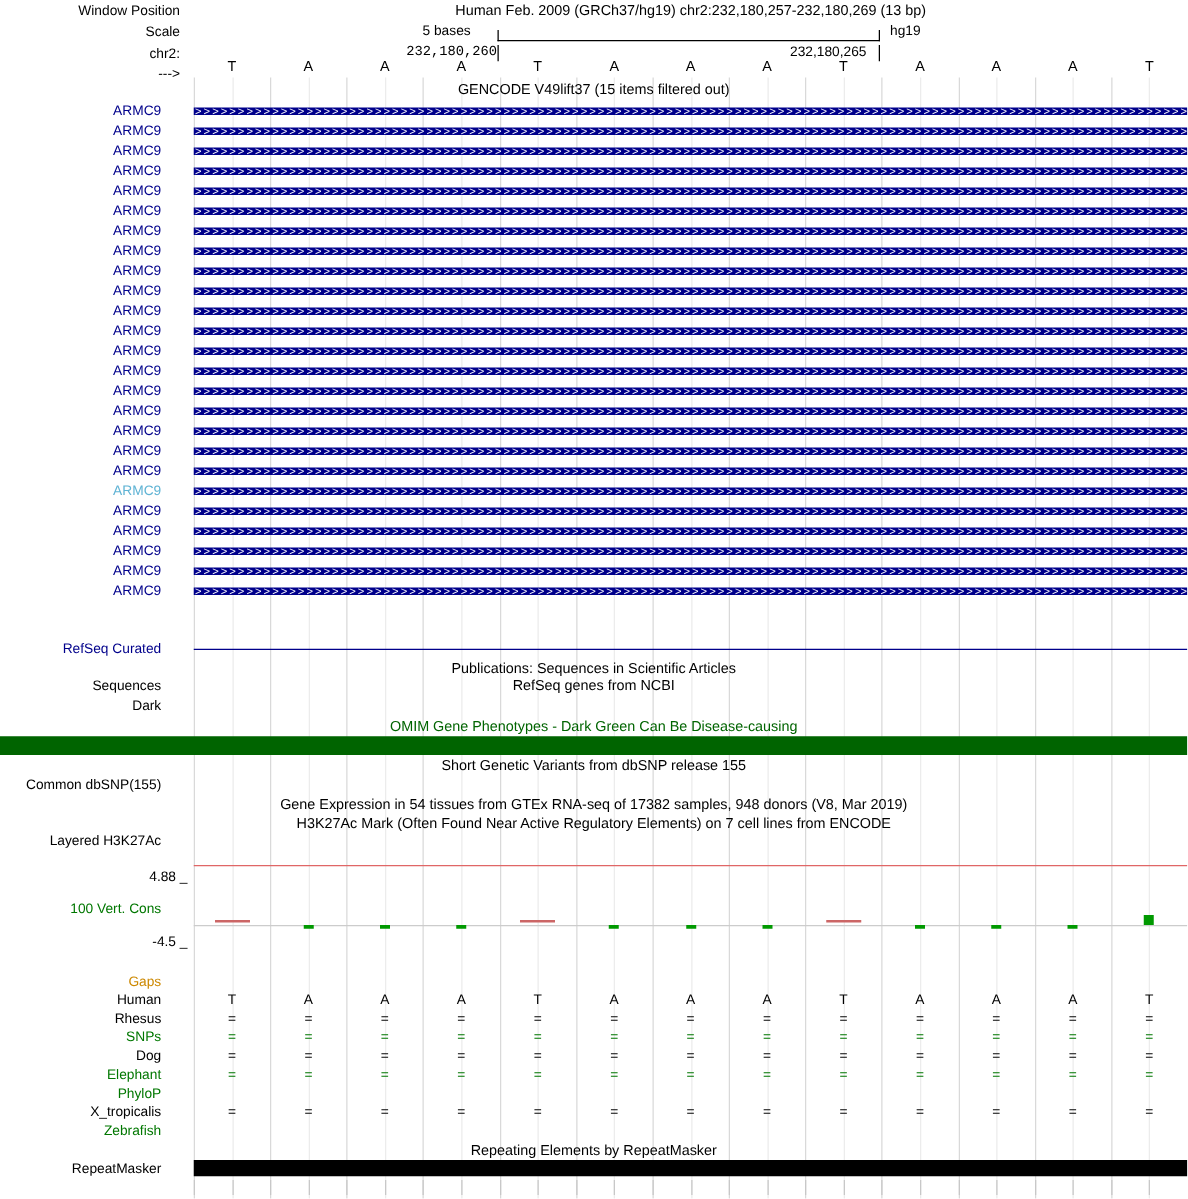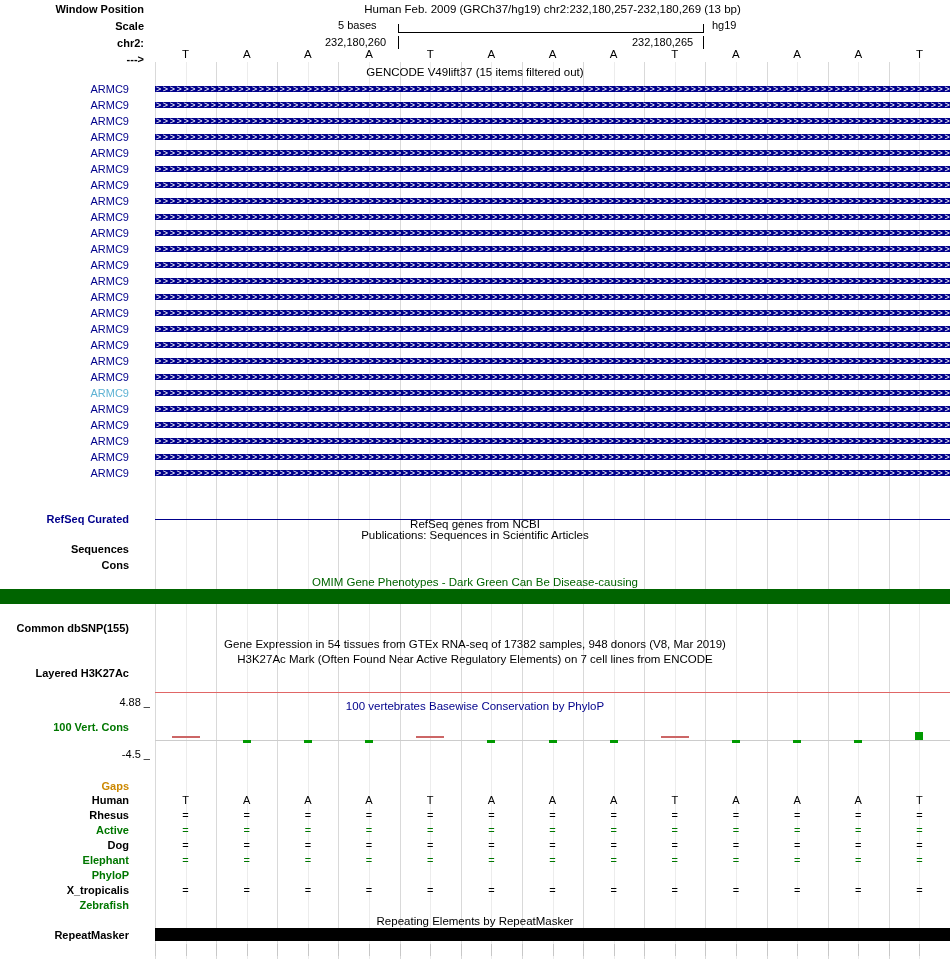--- a/index.html
+++ b/index.html
@@ -15,21 +15,20 @@
     overflow: hidden;
     background: #ffffff;
   }
   .lbl {
     position: absolute;
     text-align: right;
     font-size: 11px;
     color: #000000;
     white-space: nowrap;
     line-height: 12px;
-    font-weight: bold;
   }
   .center-title {
     position: absolute;
     text-align: center;
     font-size: 11.5px;
     color: #000000;
     white-space: nowrap;
     line-height: 13px;
   }
   
@@ -192,21 +191,21 @@
 
     <div class="lbl" style="right:806px; top:20px;">Scale</div>
     <div class="tick-label" style="left:338px; top:19px;">5 bases</div>
     <div class="tick-label" style="left:712px; top:19px;">hg19</div>
 
     <div class="ruler-line" style="left:398px; top:32px; width:306px; height:1px;"></div>
     <div class="ruler-line" style="left:398px; top:24px; width:1px; height:9px;"></div>
     <div class="ruler-line" style="left:703px; top:24px; width:1px; height:9px;"></div>
 
     <div class="lbl" style="right:806px; top:37px;">chr2:</div>
-    <div class="tick-label" style="left:325px; top:36px;">232,180,260</div>
+    <div class="tick-label" style="left:325px; top:36px;font-family:Liberation Mono, monospace;">232,180,260</div>
     <div class="tick-label" style="left:632px; top:36px;">232,180,265</div>
     <div class="ruler-line" style="left:398px; top:36px; width:1px; height:13px;"></div>
     <div class="ruler-line" style="left:703px; top:36px; width:1px; height:13px;"></div>
 
     <div class="lbl" style="right:806px; top:53px;">---&gt;</div>
   </div>
 
   <div class="base-row" id="base-letters" style="top:47px;">
       <div class="base-cell" style="left: 30.5769px;">T</div>
       <div class="base-cell" style="left: 91.7308px;">A</div>
@@ -351,41 +350,41 @@
       <div class="gene-row" style="top: 449px;">
         <div class="gene-bar"></div>
         <div class="gene-arrows">&gt;&gt;&gt;&gt;&gt;&gt;&gt;&gt;&gt;&gt;&gt;&gt;&gt;&gt;&gt;&gt;&gt;&gt;&gt;&gt;&gt;&gt;&gt;&gt;&gt;&gt;&gt;&gt;&gt;&gt;&gt;&gt;&gt;&gt;&gt;&gt;&gt;&gt;&gt;&gt;&gt;&gt;&gt;&gt;&gt;&gt;&gt;&gt;&gt;&gt;&gt;&gt;&gt;&gt;&gt;&gt;&gt;&gt;&gt;&gt;&gt;&gt;&gt;&gt;&gt;&gt;&gt;&gt;&gt;&gt;&gt;&gt;&gt;&gt;&gt;&gt;&gt;&gt;&gt;&gt;&gt;&gt;&gt;&gt;&gt;&gt;&gt;&gt;&gt;&gt;&gt;&gt;&gt;&gt;&gt;&gt;&gt;&gt;&gt;&gt;&gt;&gt;&gt;&gt;&gt;&gt;&gt;&gt;&gt;&gt;&gt;&gt;&gt;&gt;&gt;&gt;&gt;&gt;&gt;&gt;</div>
       </div>
       <div class="gene-row" style="top: 465px;">
         <div class="gene-bar"></div>
         <div class="gene-arrows">&gt;&gt;&gt;&gt;&gt;&gt;&gt;&gt;&gt;&gt;&gt;&gt;&gt;&gt;&gt;&gt;&gt;&gt;&gt;&gt;&gt;&gt;&gt;&gt;&gt;&gt;&gt;&gt;&gt;&gt;&gt;&gt;&gt;&gt;&gt;&gt;&gt;&gt;&gt;&gt;&gt;&gt;&gt;&gt;&gt;&gt;&gt;&gt;&gt;&gt;&gt;&gt;&gt;&gt;&gt;&gt;&gt;&gt;&gt;&gt;&gt;&gt;&gt;&gt;&gt;&gt;&gt;&gt;&gt;&gt;&gt;&gt;&gt;&gt;&gt;&gt;&gt;&gt;&gt;&gt;&gt;&gt;&gt;&gt;&gt;&gt;&gt;&gt;&gt;&gt;&gt;&gt;&gt;&gt;&gt;&gt;&gt;&gt;&gt;&gt;&gt;&gt;&gt;&gt;&gt;&gt;&gt;&gt;&gt;&gt;&gt;&gt;&gt;&gt;&gt;&gt;&gt;&gt;&gt;&gt;</div>
       </div>
     </div>
 
-  <div class="sect-title" style="top:518px; color:#000;">RefSeq genes from NCBI</div>
+  <div class="sect-title" style="top:543px; color:#000;">RefSeq genes from NCBI</div>
   <div class="lbl" style="right:821px; top:513px; color:#00008b;margin-left:10px;">RefSeq Curated</div>
   <div class="refseq-line" style="top:519px;"></div>
 
   <div class="sect-title" style="top:529px; color:#000;">Publications: Sequences in Scientific Articles</div>
   <div class="lbl" style="right:821px; top:543px;">Sequences</div>
-  <div class="lbl" style="right:821px; top:559px;">Cons</div>
+  <div class="lbl" style="right:821px; top:559px;">Dark</div>
 
   <div class="sect-title" style="top:576px; color:#006400;">OMIM Gene Phenotypes - Dark Green Can Be Disease-causing</div>
   <div class="lbl" style="right:821px; top:591px; color:#006400;">OMIM Genes</div>
   <div class="omim-bar" style="top:589px;"></div>
 
+  <div class="sect-title" style="top:607px;">Short Genetic Variants from dbSNP release 155</div>
   <div class="lbl" style="right:821px; top:622px;">Common dbSNP(155)</div>
 
   <div class="sect-title" style="top:638px;">Gene Expression in 54 tissues from GTEx RNA-seq of 17382 samples, 948 donors (V8, Mar 2019)</div>
   <div class="sect-title" style="top:653px;">H3K27Ac Mark (Often Found Near Active Regulatory Elements) on 7 cell lines from ENCODE</div>
   <div class="lbl" style="right:821px; top:667px;">Layered H3K27Ac</div>
 
   <div class="axis-num" style="right:800px; top:696px;">4.88 _</div>
   <div class="cons-baseline" style="top:692px;"></div>
-  <div class="sect-title" style="top:700px; color:#00008b;">100 vertebrates Basewise Conservation by PhyloP</div>
   <div class="lbl" style="right:821px; top:721px; color:#007700;">100 Vert. Cons</div>
   <div class="cons-zero" style="top:740px;"></div>
   <div id="cons-marks" style="position:absolute; left:155px; top:730px; width:795px; height:20px;">
       <div class="cons-mark" style="left: 30.5769px; top: 6.4px;"></div>
       <div class="cons-mark green" style="left: 91.7308px; top: 9.7px;"></div>
       <div class="cons-mark green" style="left: 152.885px; top: 9.7px;"></div>
       <div class="cons-mark green" style="left: 214.038px; top: 9.7px;"></div>
       <div class="cons-mark" style="left: 275.192px; top: 6.4px;"></div>
       <div class="cons-mark green" style="left: 336.346px; top: 9.7px;"></div>
       <div class="cons-mark green" style="left: 397.5px; top: 9.7px;"></div>
@@ -546,19 +545,19 @@
     <div class="gene-label" style="top: 353px;">ARMC9</div>
     <div class="gene-label" style="top: 369px;">ARMC9</div>
     <div class="gene-label hl" style="top: 385px;">ARMC9</div>
     <div class="gene-label" style="top: 401px;">ARMC9</div>
     <div class="gene-label" style="top: 417px;">ARMC9</div>
     <div class="gene-label" style="top: 433px;">ARMC9</div>
     <div class="gene-label" style="top: 449px;">ARMC9</div>
     <div class="gene-label" style="top: 465px;">ARMC9</div>
     <div class="lbl" style="right: 821px; top: 794px; color: rgb(0, 0, 0);">Human</div>
     <div class="lbl" style="right: 821px; top: 809px; color: rgb(0, 0, 0); padding-left: 38px;">Rhesus</div>
-    <div class="lbl" style="right: 821px; top: 824px; color: rgb(0, 119, 0);">Active</div>
+    <div class="lbl" style="right: 821px; top: 824px; color: rgb(0, 119, 0);">SNPs</div>
     <div class="lbl" style="right: 821px; top: 839px; color: rgb(0, 0, 0);">Dog</div>
     <div class="lbl" style="right: 821px; top: 854px; color: rgb(0, 119, 0);">Elephant</div>
     <div class="lbl" style="right: 821px; top: 869px; color: rgb(0, 119, 0);">PhyloP</div>
     <div class="lbl" style="right: 821px; top: 884px; color: rgb(0, 0, 0);">X_tropicalis</div>
     <div class="lbl" style="right: 821px; top: 899px; color: rgb(0, 119, 0);">Zebrafish</div>
   </div>
 
 </body></html>

